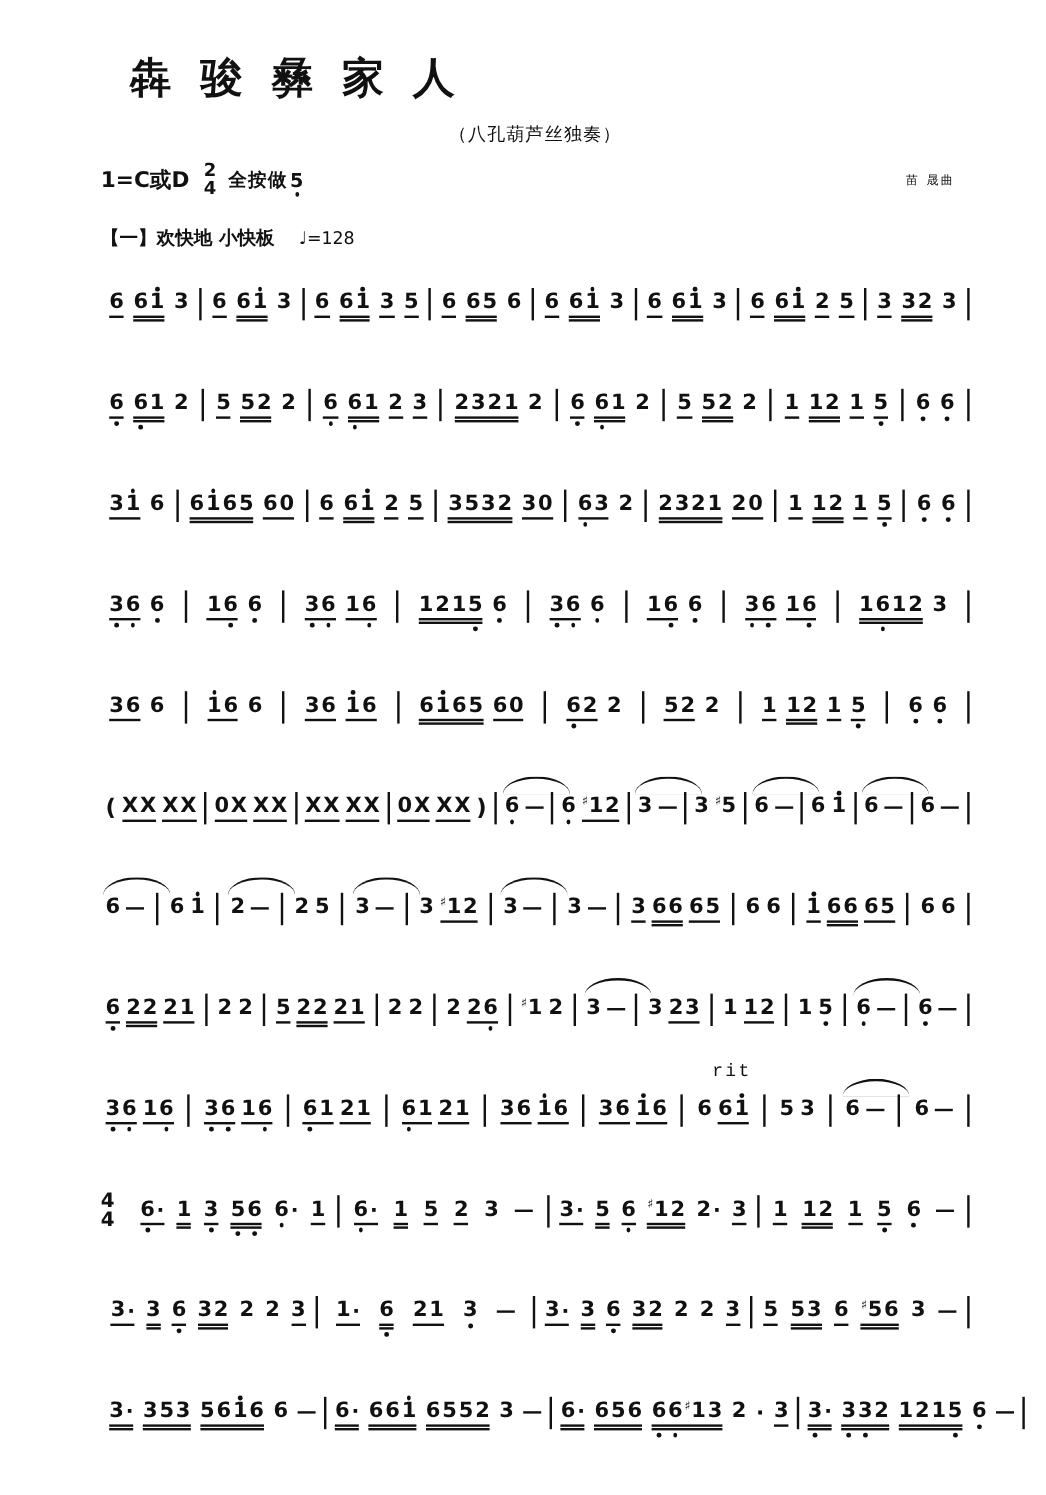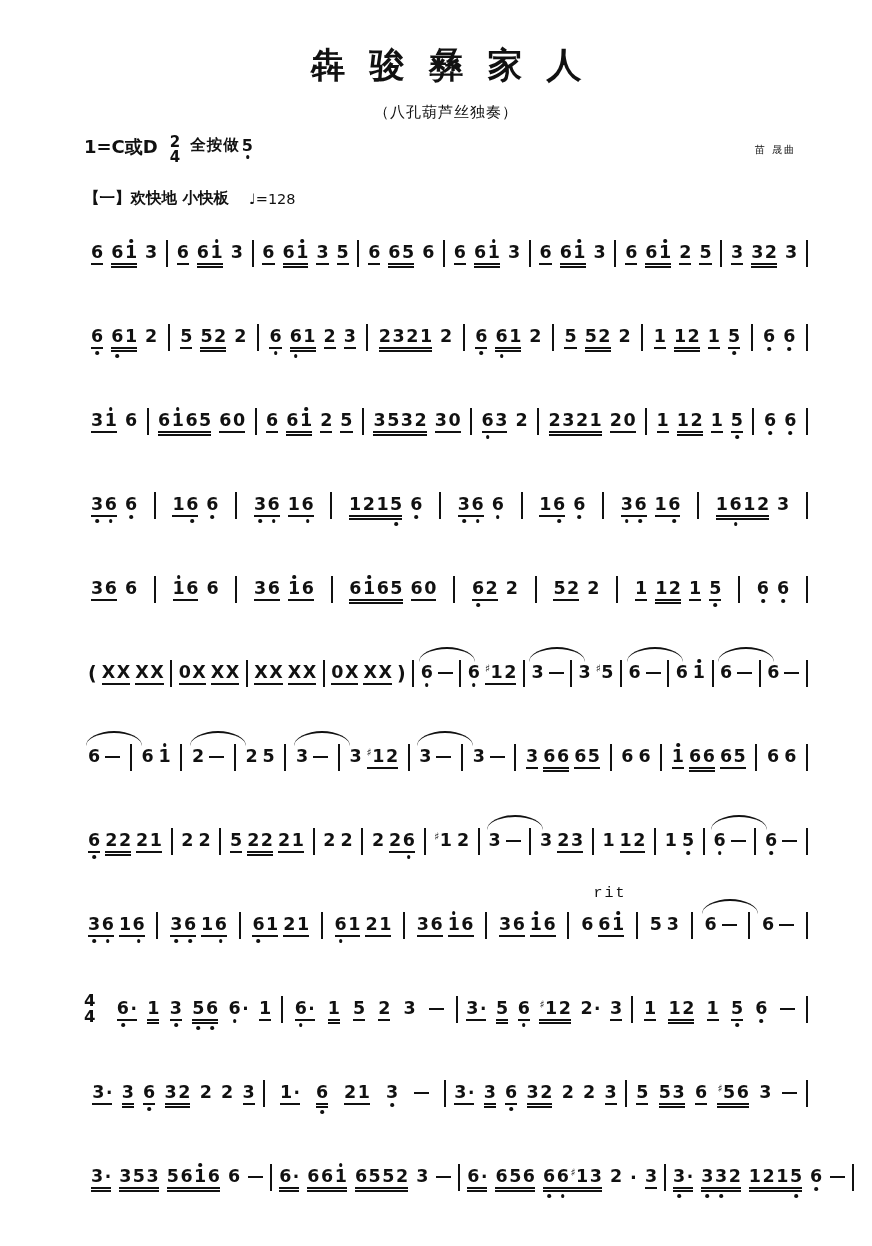--- a/index.html
+++ b/index.html
@@ -1,21 +1,21 @@
 <!DOCTYPE html>
 <html><head>
 <meta charset="utf-8">
 <style>
   html,body{margin:0;padding:0;background:#fff;}
   body{width:872px;height:1246px;overflow:hidden;color:#111;font-family:"DejaVu Sans",sans-serif;}
   .sheet{padding:42px 64px 0 84px;}
-  .title{text-align:center;font-size:35px;font-weight:bold;letter-spacing:24px;padding-left:24px;white-space:nowrap;}
+  .title{font-size:35px;font-weight:bold;letter-spacing:24px;padding-left:24px;white-space:nowrap;}
   .subtitle{text-align:center;font-size:15px;margin-top:14px;letter-spacing:1px;}
   .meta-row{display:flex;align-items:center;margin-top:10px;height:36px;}
-  .keysig{display:flex;align-items:flex-start;font-size:18px;font-weight:bold;}
+  .keysig{display:flex;align-items:center;font-size:18px;font-weight:bold;}
   .frac{display:flex;flex-direction:column;align-items:center;font-size:15px;line-height:1.02;font-weight:bold;margin:0 10px 0 12px;}
   .base{font-size:15.5px;font-weight:600;letter-spacing:1px;display:flex;align-items:center;}
   .low-note{position:relative;font-weight:bold;font-size:16px;margin-left:2px;}
   .low-note .meta-db{position:absolute;left:50%;transform:translateX(-50%);bottom:-4px;width:3.5px;height:3.5px;border-radius:50%;background:#111;}
   .composer{margin-left:auto;font-size:10px;letter-spacing:2px;margin-right:12px;}
   .sec-header{font-size:15.5px;font-weight:bold;margin-top:26px;display:flex;align-items:center;gap:20px;}
   .tempo{font-size:14.5px;font-weight:normal;}
   #score .sec-header:first-child{margin-top:20px;}
   .score-line{display:flex;align-items:center;justify-content:space-between;height:40px;margin-top:44px;position:relative;}
   .sec-header + .score-line{margin-top:24px;}

